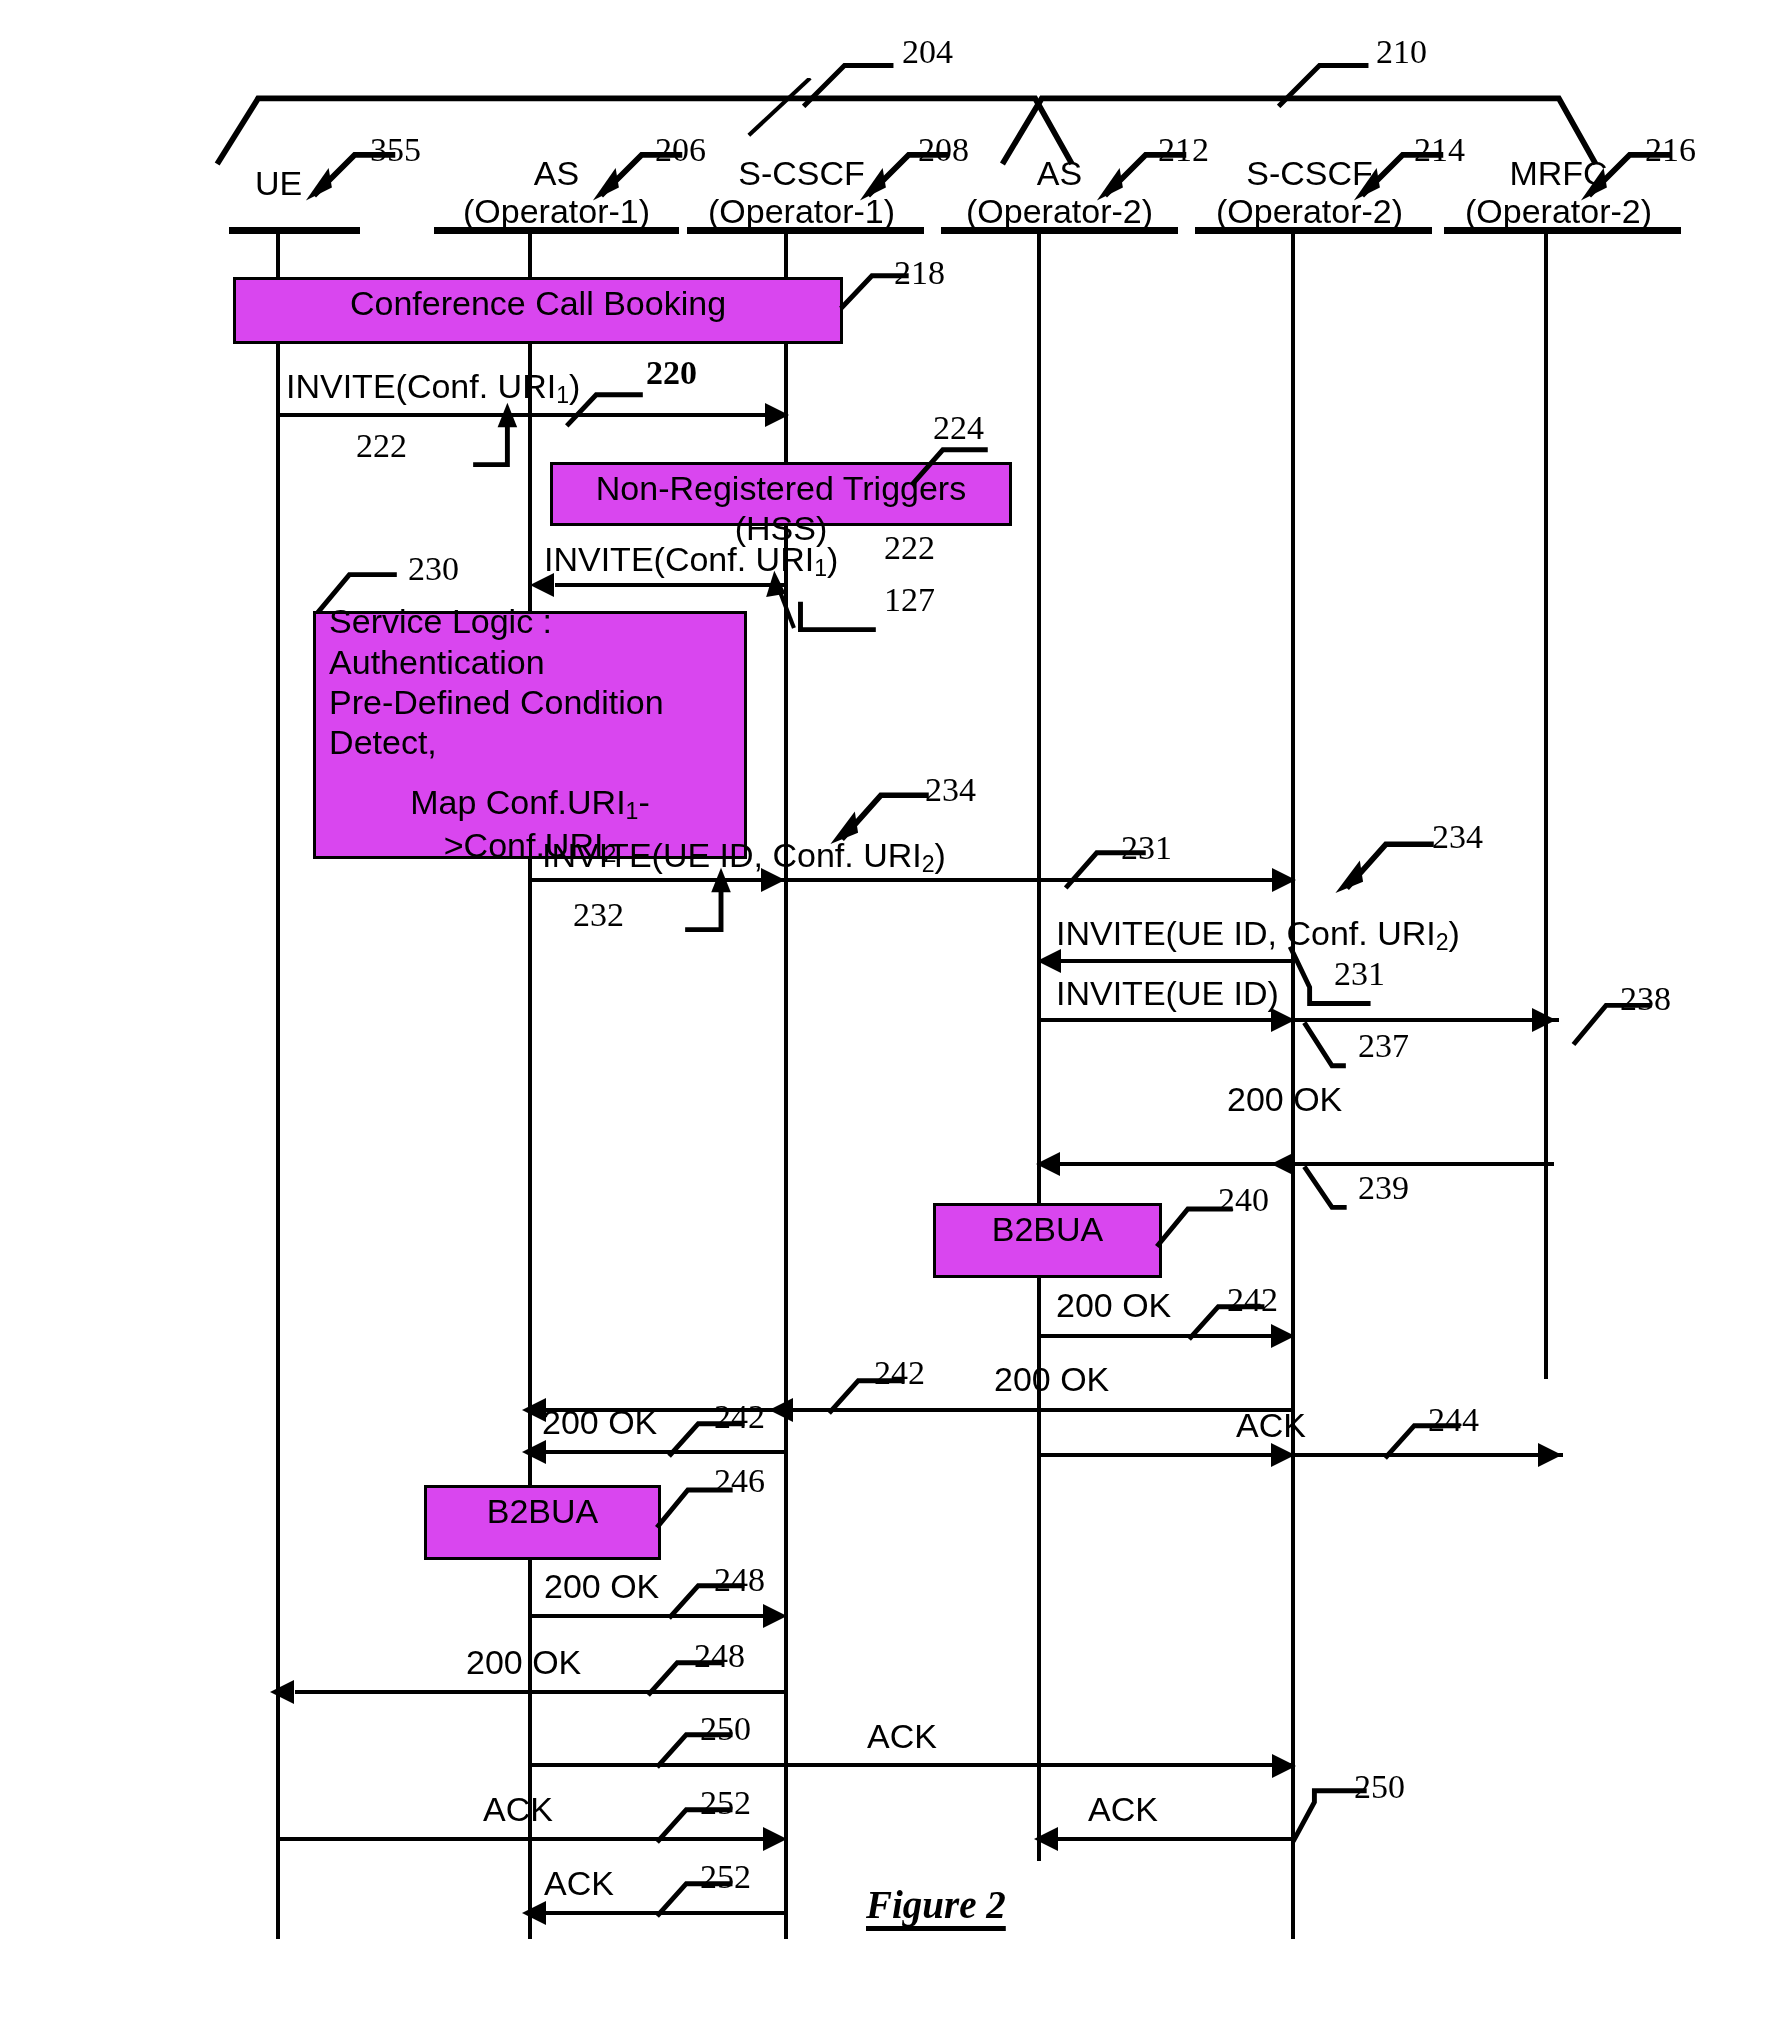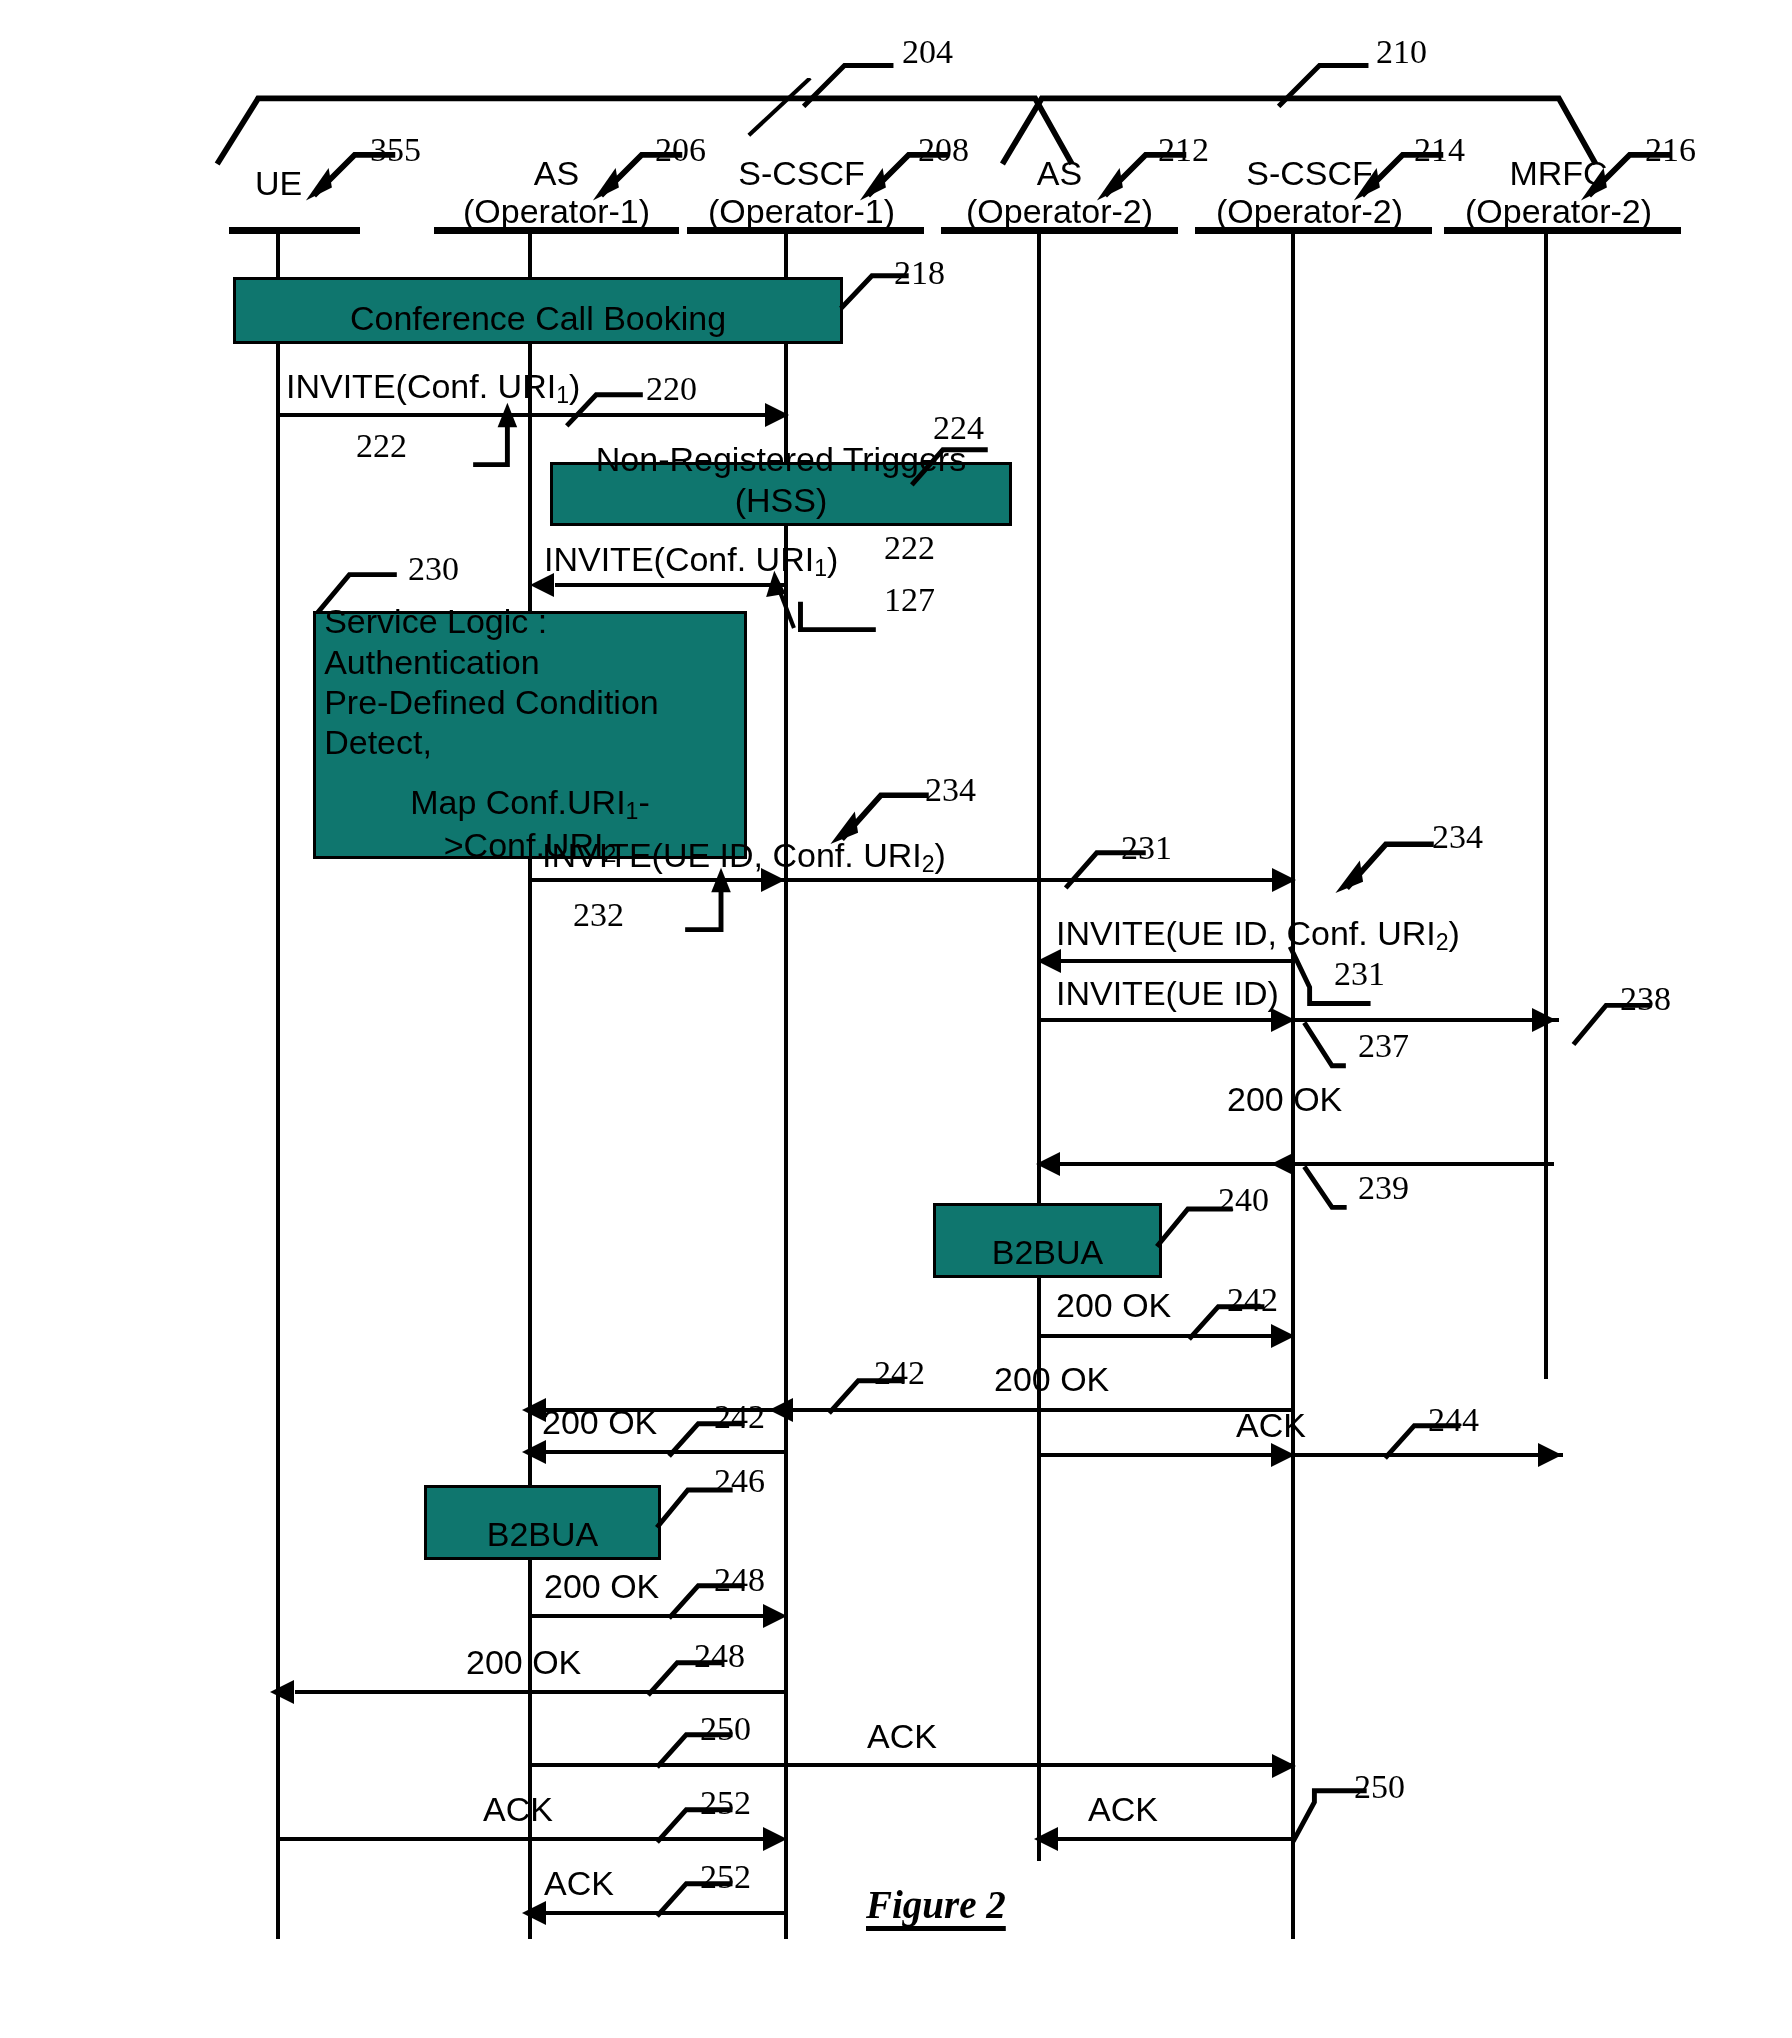--- a/index.html
+++ b/index.html
@@ -12,22 +12,22 @@
   .num{position:absolute;font-family:"Liberation Serif",serif;font-size:34px;color:#000;white-space:nowrap;}
   .hline{position:absolute;background:#000;height:4.1px;}
   .vline{position:absolute;background:#000;width:4.1px;}
 
   
   .headbar{position:absolute;background:#000;height:7.4px;}
   
   .actor{position:absolute;text-align:center;font-size:34px;line-height:1.12;white-space:nowrap;}
 
   
-  .box{position:absolute;border:3.3px solid #000;background:#0f766e;box-sizing:border-box;
-       display:flex;align-items:flex-end;justify-content:center;text-align:center;
+  .box{position:absolute;border:3.3px solid #000;background:#d946ef;box-sizing:border-box;
+       display:flex;align-items:flex-start;justify-content:center;text-align:center;
        font-size:34px;line-height:1.18;padding:3.3px 8.2px;}
 
   
   .ahR{position:absolute;width:0;height:0;border-top:12.3px solid transparent;border-bottom:12.3px solid transparent;border-left:24.5px solid #000;}
   .ahL{position:absolute;width:0;height:0;border-top:12.3px solid transparent;border-bottom:12.3px solid transparent;border-right:24.5px solid #000;}
 
   
   .msg{position:absolute;font-size:34px;white-space:nowrap;}
 
   .figcap{position:absolute;font-family:"Liberation Serif",serif;font-style:italic;font-weight:bold;
@@ -163,21 +163,21 @@
   <div class="msg" style="left:286px;top:367px;">
     <span>INVITE(Conf. URI</span><sub>1</sub><span>)</span>
   </div>
   <div class="hline" style="left:277px;top:413px;width:491px;"></div>
   <div class="ahR" style="left:765px;top:403px;"></div>
   <div class="abs" style="left:565px;top:385px;">
     <svg width="82" height="45" viewBox="0 0 100 55">
       <path d="M 2 50 L 38 12 L 95 12" fill="none" stroke="#000" stroke-width="6"></path>
     </svg>
   </div>
-  <div class="num" style="left:646px;top:370px;">220</div>
+  <div class="num" style="left:646px;top:354px;font-weight:bold;">220</div>
 
   <div class="abs" style="left:434px;top:401px;">
     <svg width="106" height="67" viewBox="0 0 130 82">
       <path d="M 48 78 L 90 78 L 90 20" fill="none" stroke="#000" stroke-width="6"></path>
       <path d="M 90 2 L 78 32 L 102 32 Z" fill="#000"></path>
     </svg>
   </div>
   <div class="num" style="left:356px;top:427px;">222</div>
 
   <div class="box" style="left:550px;top:462px;width:462px;height:64px;">

